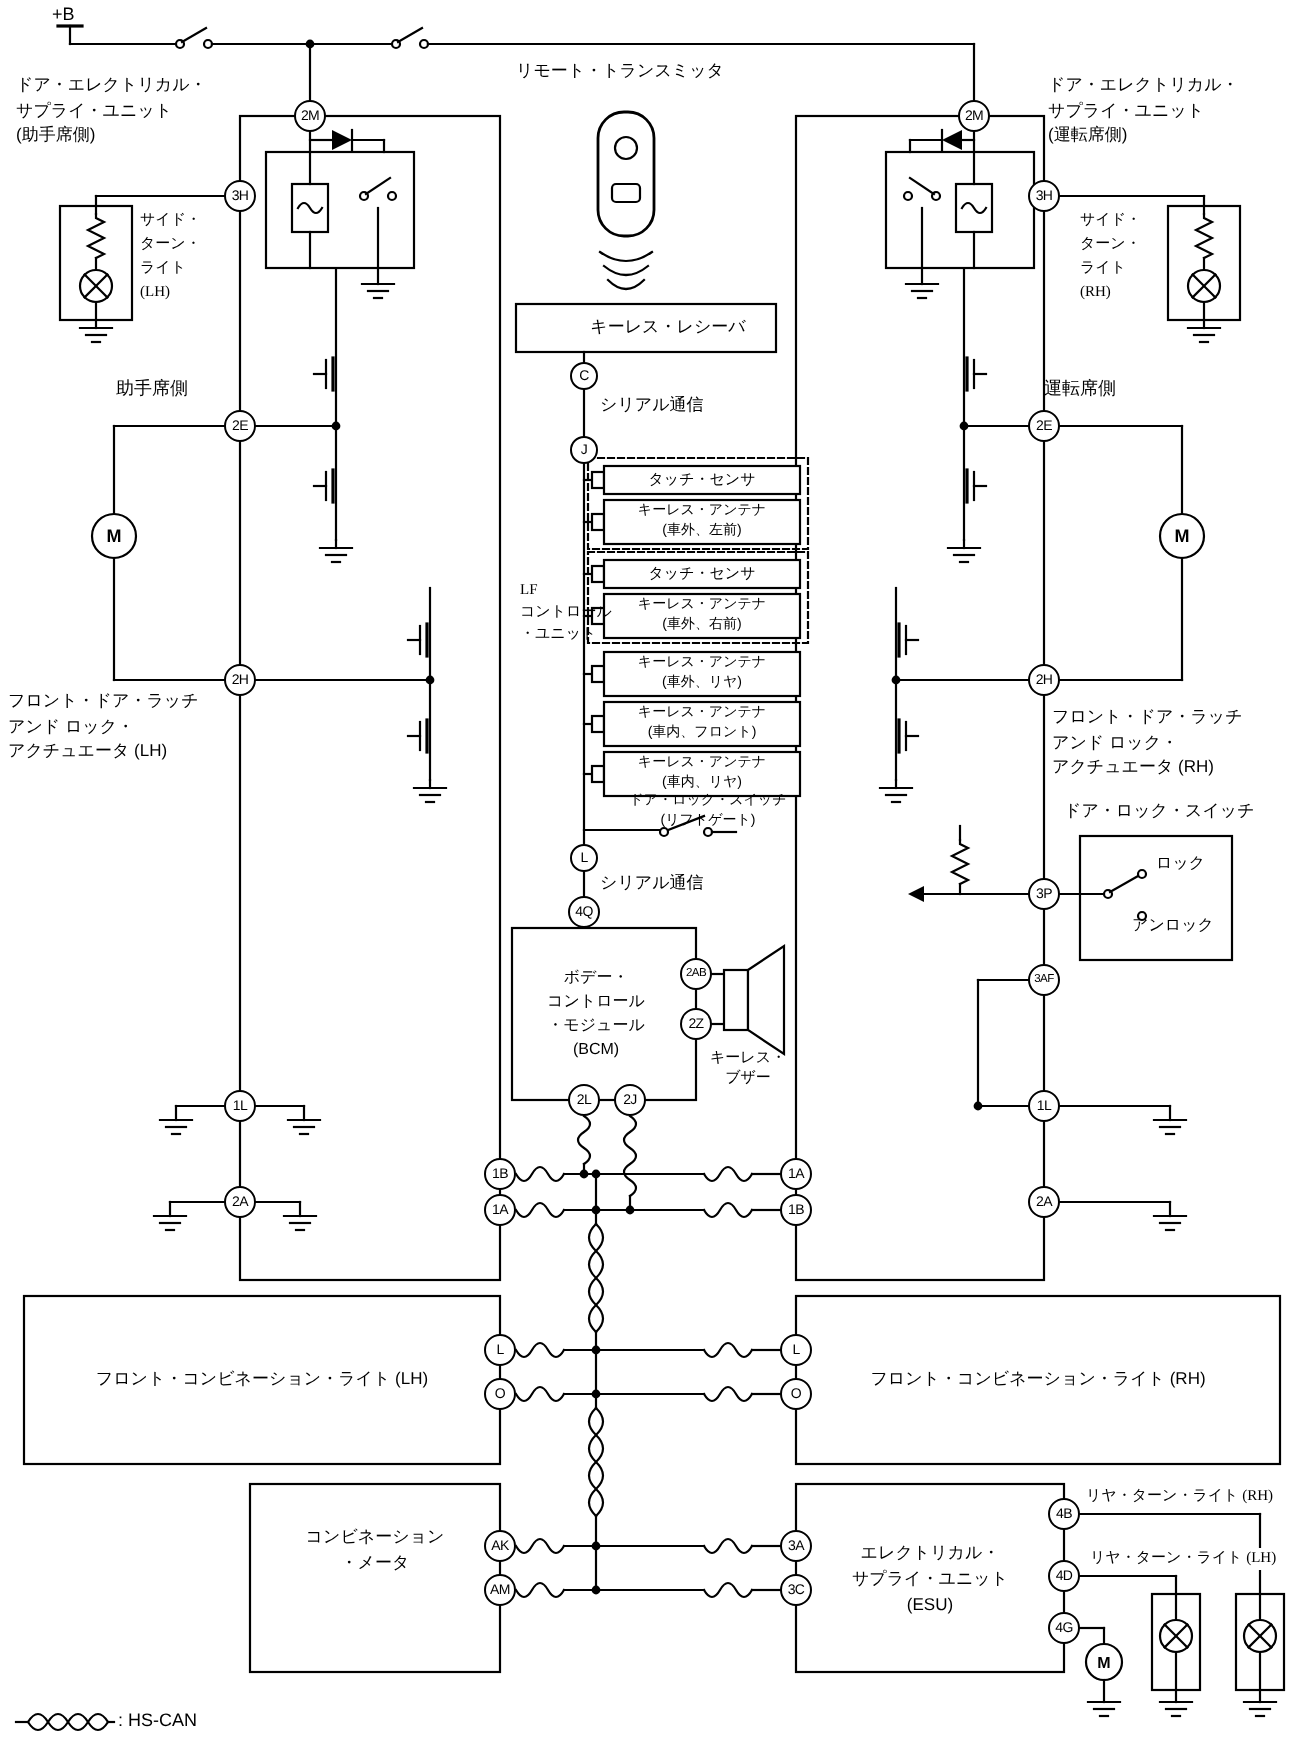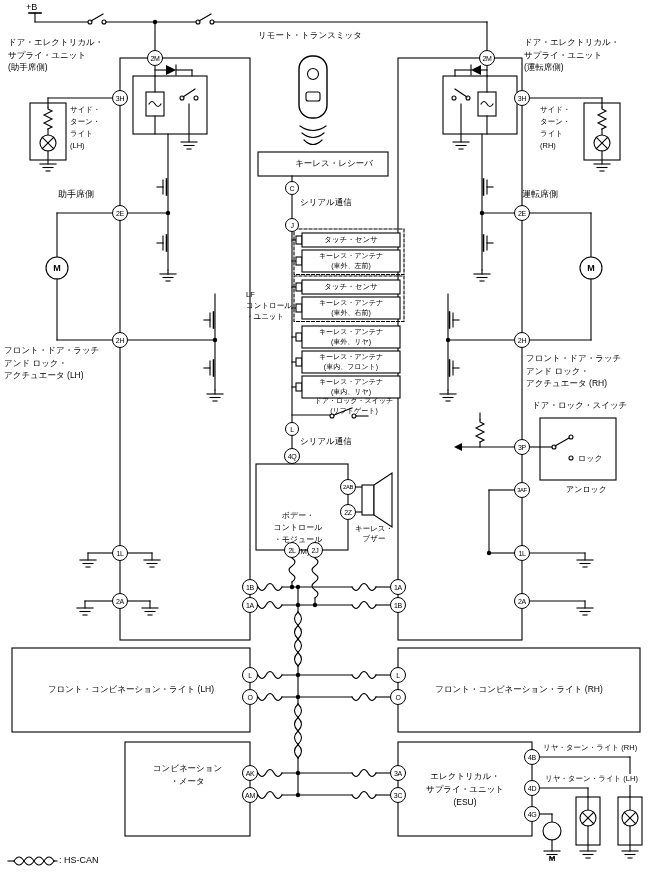--- a/index.html
+++ b/index.html
@@ -9,21 +9,21 @@
   .lbl{position:absolute;white-space:nowrap;line-height:1.4;z-index:2;}
   .lbl span{display:block;}
   .boxlbl{position:absolute;display:flex;flex-direction:column;align-items:center;justify-content:center;
           text-align:center;z-index:2;}
   .mlbl{position:absolute;display:flex;align-items:center;justify-content:center;font-weight:bold;z-index:2;}
   .conn{position:absolute;width:16px;height:16px;box-sizing:border-box;border:1.2px solid #000;
         border-radius:50%;background:#fff;display:flex;align-items:center;justify-content:center;
         font-size:7px;letter-spacing:-0.3px;z-index:3;}
   .conn.sm{width:14px;height:14px;}
   .conn.c3{font-size:5.8px;}
-  .f7{font-size:7px;}.f75{font-size:7.5px;}.f8{font-size:8px;margin-top:27px;}.f85{font-size:8.5px;}.f9{font-size:9px;}
+  .f7{font-size:7px;}.f75{font-size:7.5px;font-family:Liberation Serif, serif;}.f8{font-size:8px;}.f85{font-size:8.5px;}.f9{font-size:9px;}
   .lh10{line-height:10px;}.lh11{line-height:11px;}.lh12{line-height:12px;}.lh125{line-height:12.5px;}.lh13{line-height:13px;}
   .wbg{background:#fff;padding:0 1px;}
 </style>
 </head>
 <body>
 
 <div class="stage">
 
 <svg class="wires" width="650" height="876" viewBox="0 0 650 876">
 <defs>
@@ -398,21 +398,21 @@
 
 <div class="lbl f85" style="left:258px;top:30px">リモート・トランスミッタ</div>
 
 <div class="boxlbl f85" style="left:258px;top:152px;width:152px;height:24px">
   <span>キーレス・レシーバ</span>
 </div>
 
 <div class="lbl f85" style="left:300px;top:197px">シリアル通信</div>
 <div class="lbl f85" style="left:300px;top:436px">シリアル通信</div>
 
-<div class="lbl f75 lh11" style="left:246px;top:289px">
+<div class="lbl f75 lh11" style="left:260px;top:289px">
   <span>LF</span>
       <span>コントロール</span>
       <span>・ユニット</span>
 </div>
 
 <div class="boxlbl f75" style="left:302px;top:233px;width:98px;height:14px">
       <span>タッチ・センサ</span>
     </div>
 <div class="boxlbl f7 lh10" style="left:302px;top:250px;width:98px;height:22px">
   <span>キーレス・アンテナ</span>

